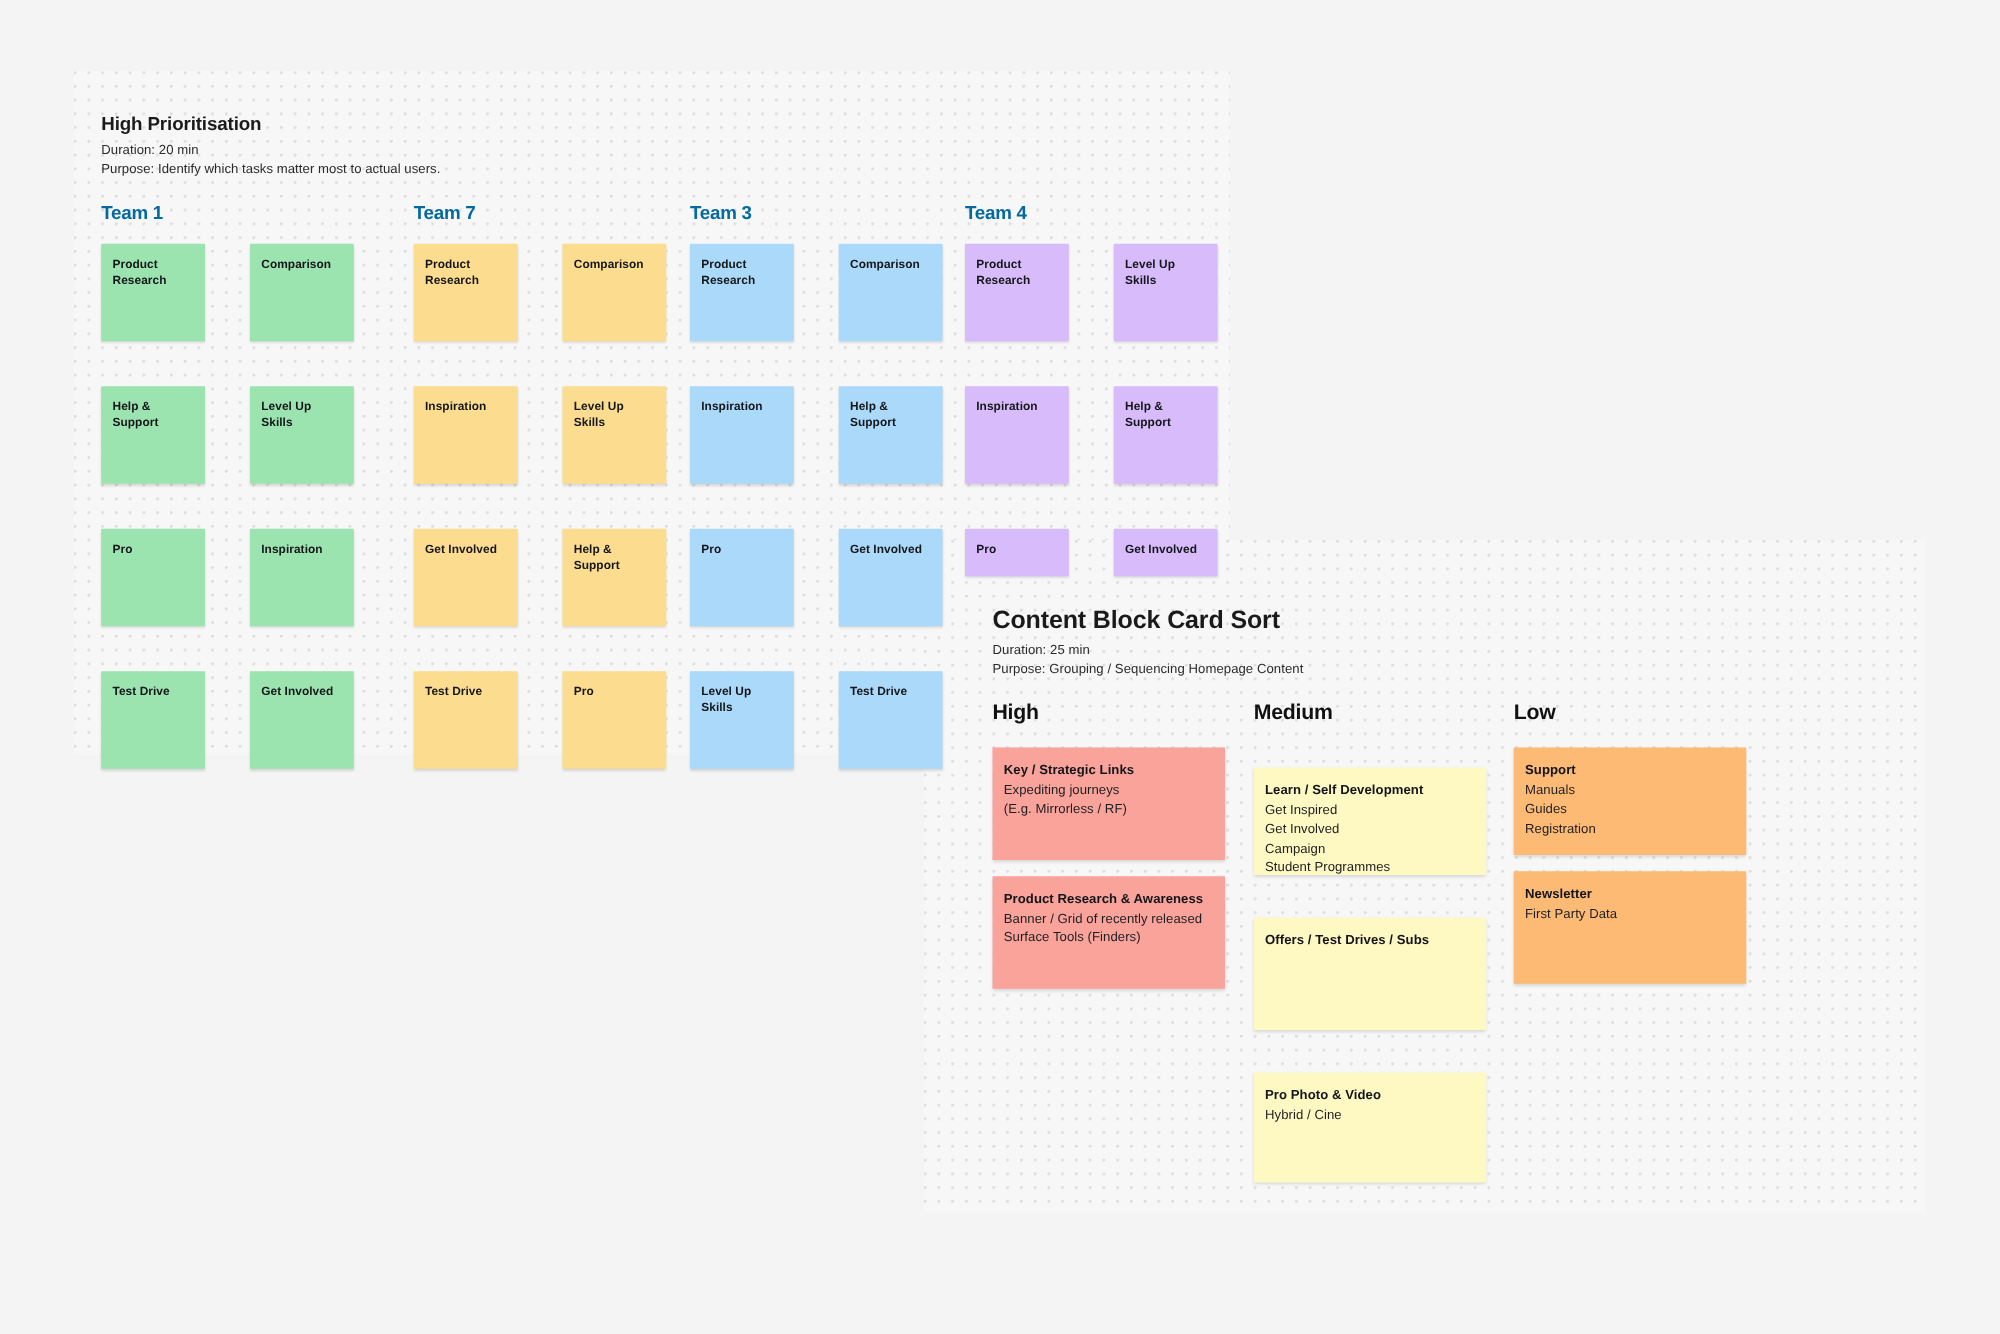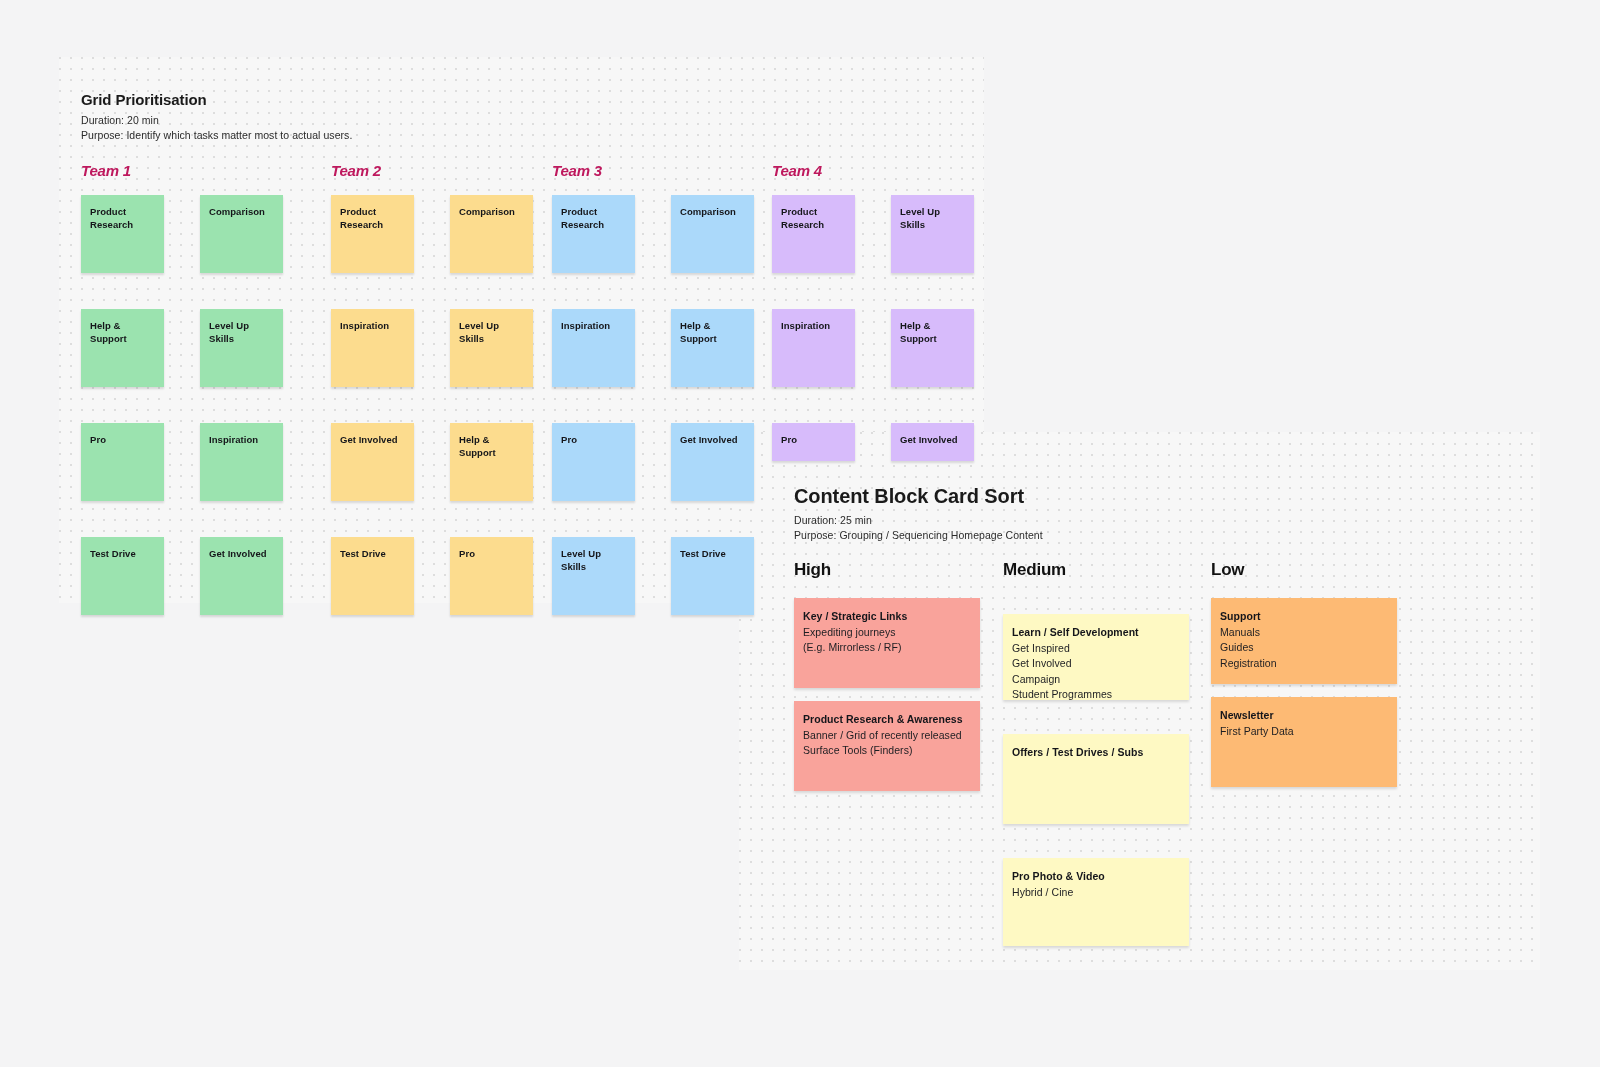--- a/index.html
+++ b/index.html
@@ -76,24 +76,23 @@
 
   
   .team-col {
     position: absolute;
     width: 185px;
   }
 
   .team-label {
     font-size: 15px;
     font-weight: bold;
-    color: #be185d;
+    color: #0369a1;
     margin-bottom: 16px;
     letter-spacing: -0.2px;
-    font-style: italic;
   }
 
   .notes-grid {
     display: grid;
     grid-template-columns: 83px 83px;
     column-gap: 8px;
     row-gap: 10px;
     gap: 36px;
   }
 
@@ -165,41 +164,41 @@
 </head>
 <body>
 
 <div class="canvas">
 
   <div class="frame" id="frame-task"></div>
 
   <div class="frame" id="frame-content"></div>
 
   <div class="section-header" id="task-header">
-    <div class="section-title">Grid Prioritisation</div>
+    <div class="section-title">High Prioritisation</div>
     <div class="section-meta">Duration: 20 min</div>
     <div class="section-meta">Purpose: Identify which tasks matter most to actual users.</div>
   </div>
 
   <div class="team-col" style="left:81px; top:162px;">
     <div class="team-label">Team 1</div>
     <div class="notes-grid">
       <div class="note green">Product Research</div>
       <div class="note green">Comparison</div>
       <div class="note green">Help &amp; Support</div>
       <div class="note green">Level Up Skills</div>
       <div class="note green">Pro</div>
       <div class="note green">Inspiration</div>
       <div class="note green">Test Drive</div>
       <div class="note green">Get Involved</div>
     </div>
   </div>
 
   <div class="team-col" style="left:331px; top:162px;">
-    <div class="team-label">Team 2</div>
+    <div class="team-label">Team 7</div>
     <div class="notes-grid">
       <div class="note yellow">Product Research</div>
       <div class="note yellow">Comparison</div>
       <div class="note yellow">Inspiration</div>
       <div class="note yellow">Level Up Skills</div>
       <div class="note yellow">Get Involved</div>
       <div class="note yellow">Help &amp; Support</div>
       <div class="note yellow">Test Drive</div>
       <div class="note yellow">Pro</div>
     </div>

